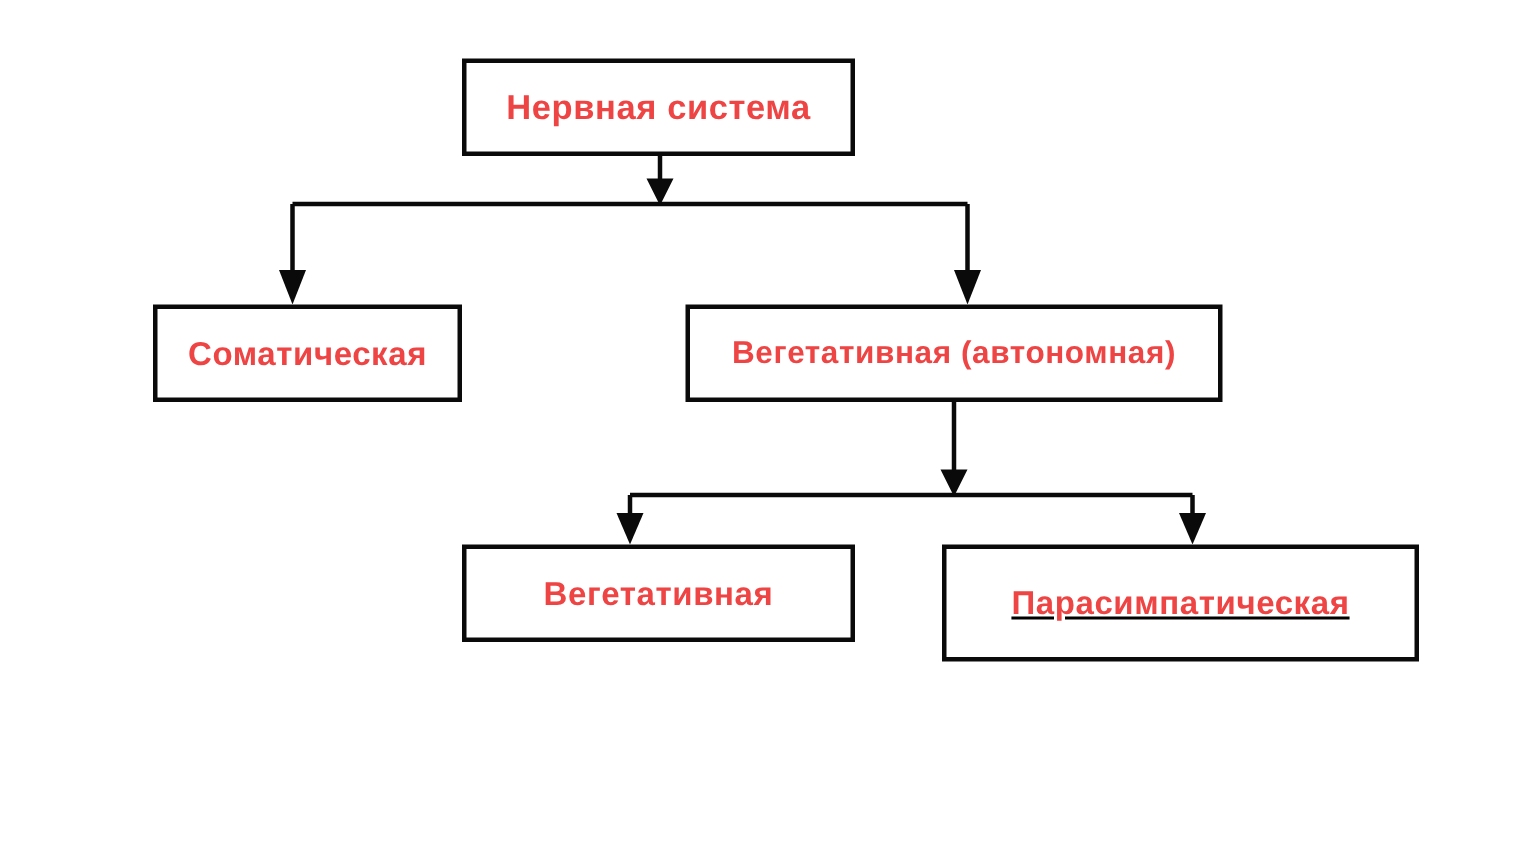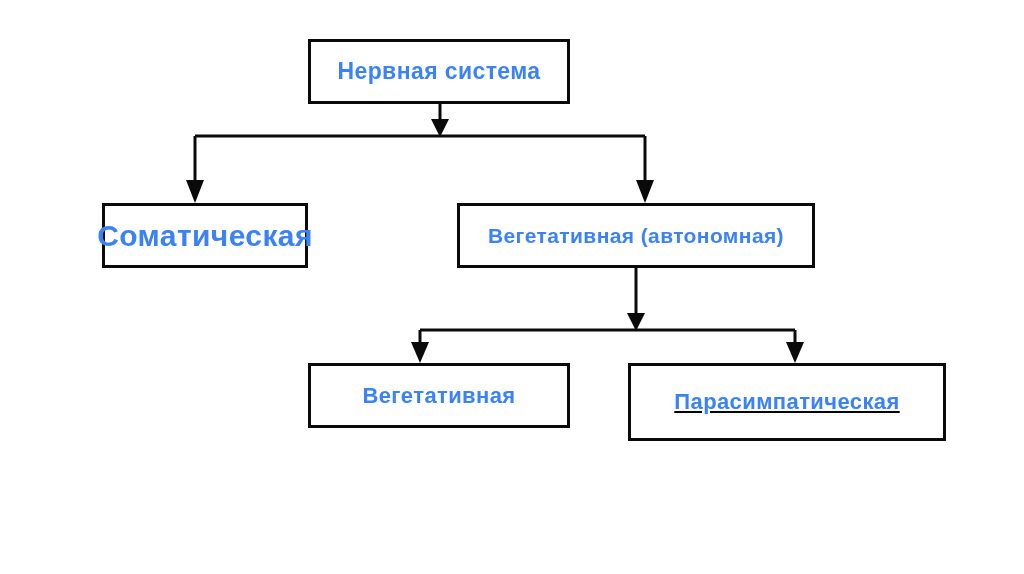--- a/index.html
+++ b/index.html
@@ -30,34 +30,34 @@
     background: #ffffff;
     border: 3px solid #0a0a0a;
     display: flex;
     align-items: center;
     justify-content: center;
     z-index: 3;
   }
   .node-label {
     font-family: "Liberation Sans", sans-serif;
     font-weight: bold;
-    color: #3b82f6;
+    color: #ef4444;
     letter-spacing: 0.4px;
     white-space: nowrap;
     text-align: center;
     line-height: 1;
   }
   .node-root   { left: 308px; top: 39px;  width: 262px; height: 65px; }
   .node-soma   { left: 102px; top: 203px; width: 206px; height: 65px; }
   .node-veg    { left: 457px; top: 203px; width: 358px; height: 65px; }
   .node-symp   { left: 308px; top: 363px; width: 262px; height: 65px; }
   .node-parasymp { left: 628px; top: 363px; width: 318px; height: 78px; text-decoration: underline; }
 
   .node-root .node-label      { font-size: 23px; }
-  .node-soma .node-label      { font-size: 30px; }
+  .node-soma .node-label      { font-size: 22px; }
   .node-veg .node-label       { font-size: 21px; }
   .node-symp .node-label      { font-size: 22px; }
   .node-parasymp .node-label  { font-size: 22px; }
 </style>
 </head>
 <body>
 
 <div id="canvas">
 
   <svg id="diagram-svg" viewBox="0 0 1024 574" xmlns="http://www.w3.org/2000/svg">

